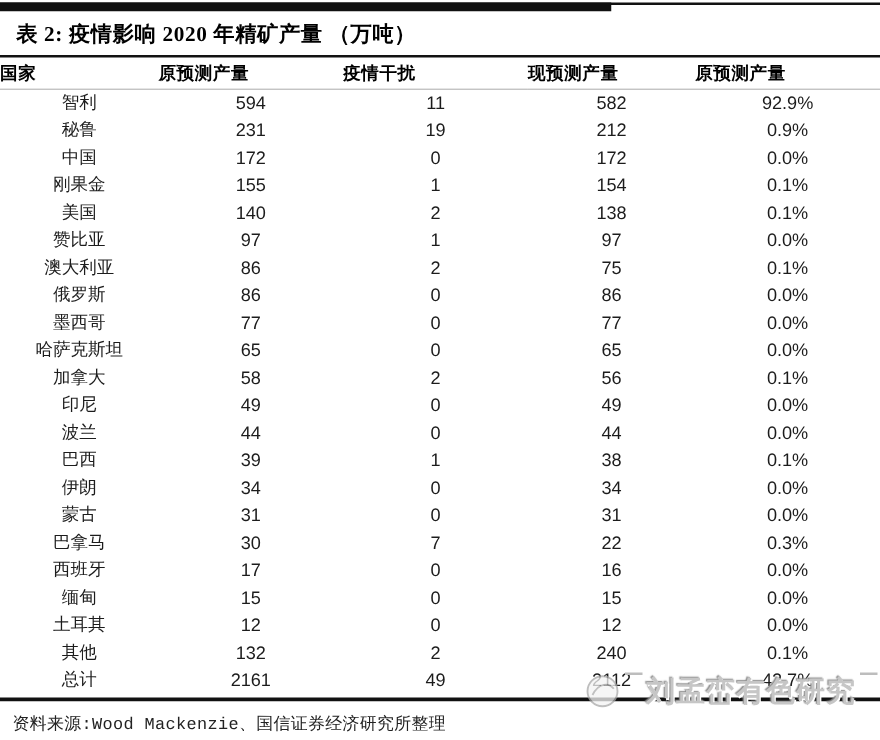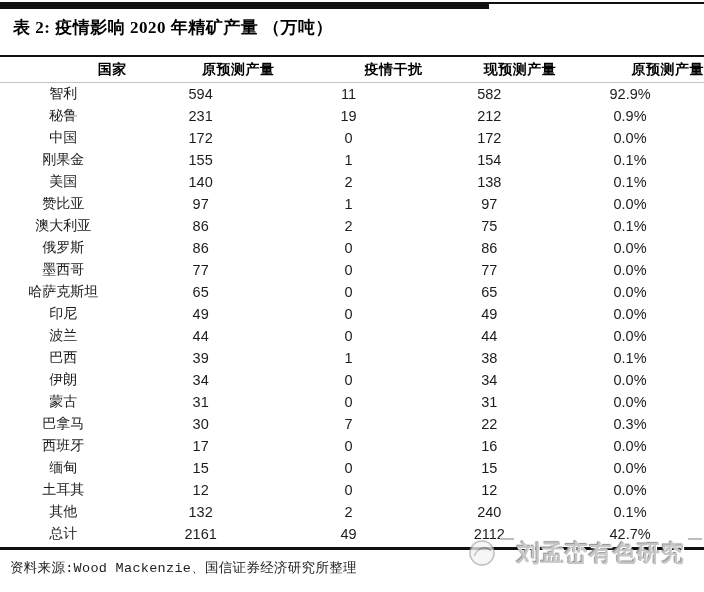--- a/index.html
+++ b/index.html
@@ -15,42 +15,42 @@
   
   .top-zone { position:relative; height:11px; }
   .thin-top-rule { position:absolute; top:2px; left:0; width:100%; height:2px; background:#111; }
   .thick-top-bar { position:absolute; top:2px; left:0; width:489px; height:7px; background:#111; }
 
   .table-title {
     font-family:"Liberation Serif", serif;
     font-weight:bold;
     font-size:17px;
     letter-spacing:0.5px;
-    padding:5px 0 16px 13px;
+    padding:5px 0 5px 13px;
     border-bottom:2px solid #111;
     color:#000;
   }
 
   table.data-table {
     width:100%;
     border-collapse:collapse;
     table-layout:fixed;
   }
   table.data-table col.c1 { width:18%; }
   table.data-table col.c2 { width:21%; }
   table.data-table col.c3 { width:21%; }
   table.data-table col.c4 { width:19%; }
   table.data-table col.c5 { width:21%; }
 
   table.data-table th {
     font-family:"Liberation Serif", serif;
     font-weight:bold;
     font-size:14px;
     color:#000;
-    text-align:right;
+    text-align:left;
     padding:4px 0 3px 0;
     border-bottom:1px solid #c4c4c4;
     letter-spacing:0.5px;
   }
   table.data-table td {
     font-size:14.5px;
     text-align:center;
     height:22px;
     line-height:22px;
     color:#1c1c1c;
@@ -183,20 +183,27 @@
           <td>0.0%</td>
         </tr>
         <tr>
           <td>哈萨克斯坦</td>
           <td>65</td>
           <td>0</td>
           <td>65</td>
           <td>0.0%</td>
         </tr>
         <tr>
+          <td>加拿大</td>
+          <td>58</td>
+          <td>2</td>
+          <td>56</td>
+          <td>0.1%</td>
+        </tr>
+        <tr>
           <td>印尼</td>
           <td>49</td>
           <td>0</td>
           <td>49</td>
           <td>0.0%</td>
         </tr>
         <tr>
           <td>波兰</td>
           <td>44</td>
           <td>0</td>

